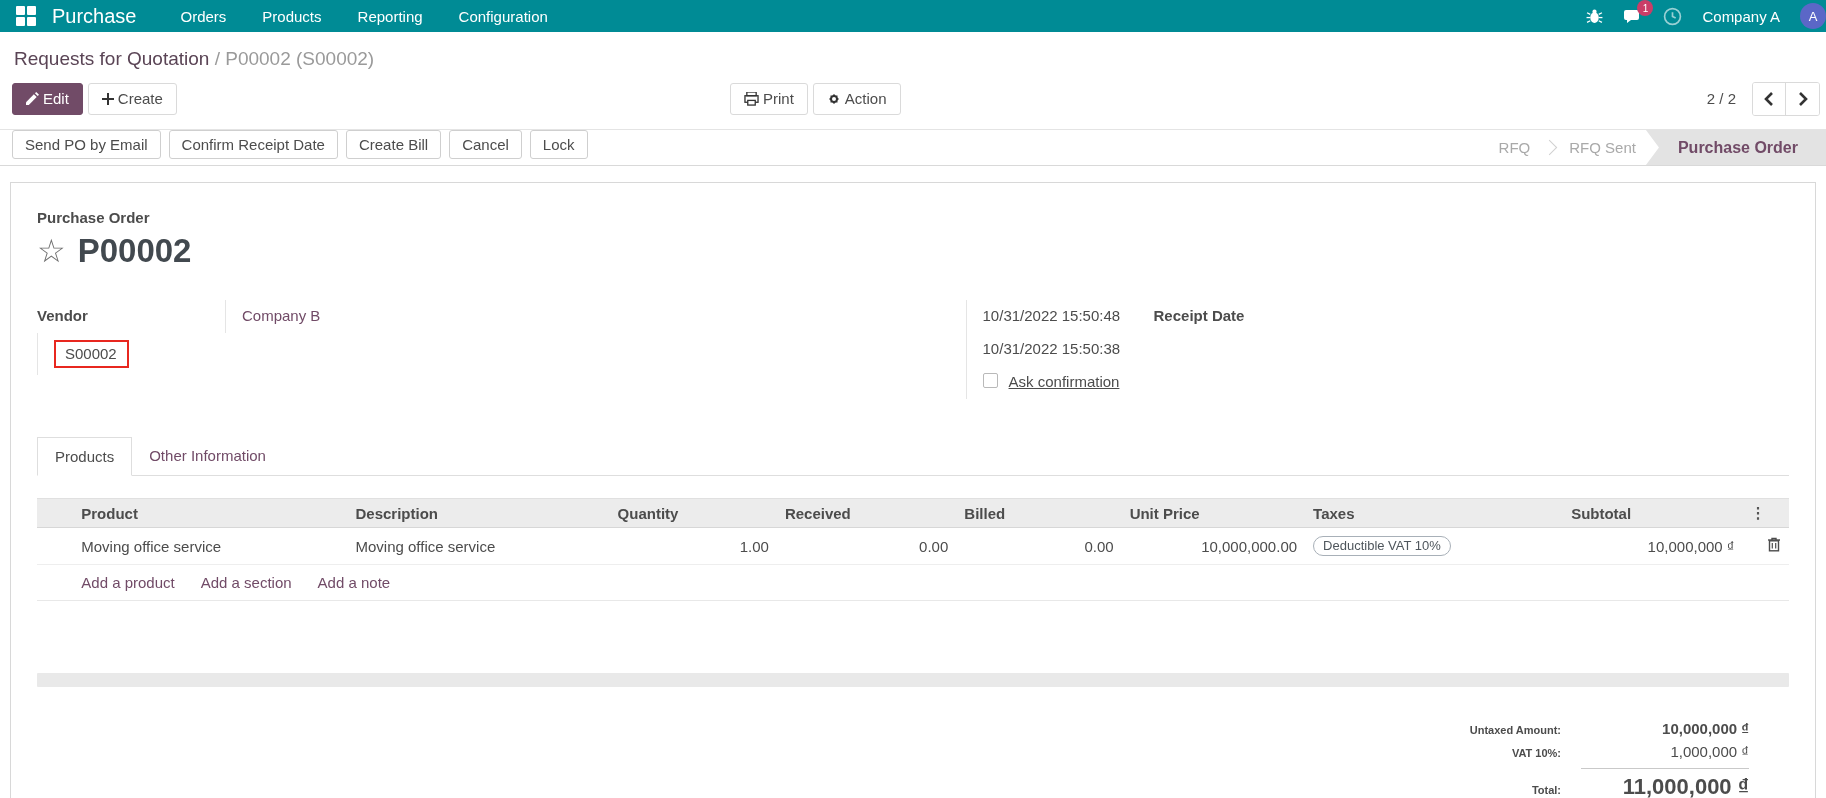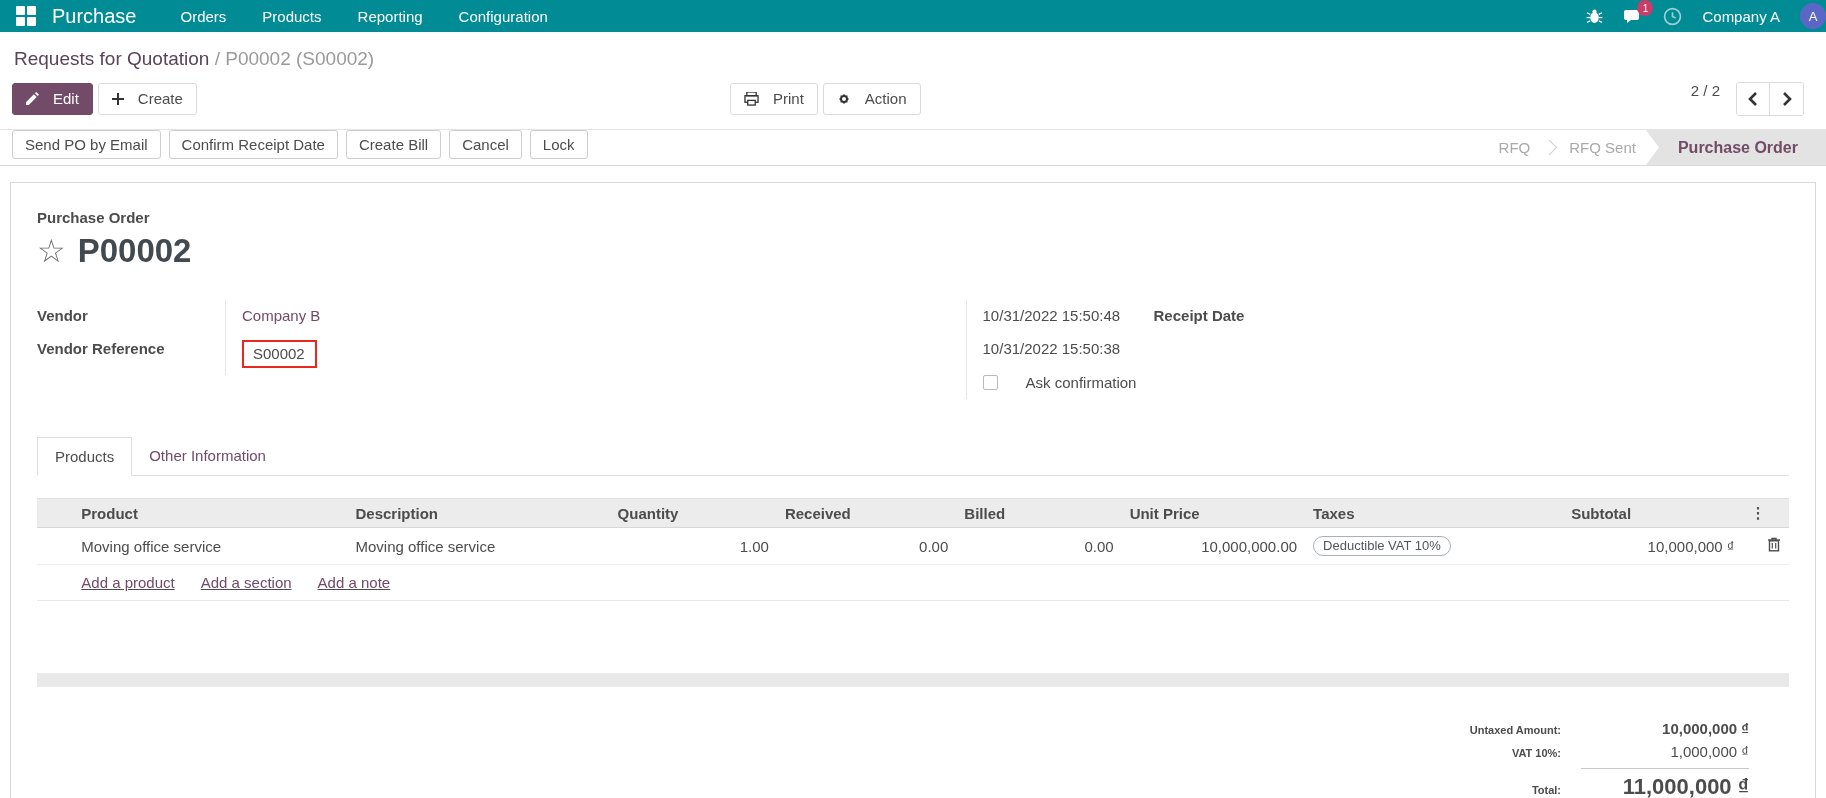--- a/index.html
+++ b/index.html
@@ -22,27 +22,27 @@
            border-radius:50%; width:16px; height:16px; font-size:10px; display:flex;
            align-items:center; justify-content:center; }
   .avatar { width:26px; height:26px; border-radius:50%; background:#5B67C7; color:#fff;
             display:flex; align-items:center; justify-content:center; font-size:13px; }
 
   
   .breadcrumb { font-size:19px; margin:16px 0 12px 14px; }
   .breadcrumb .parent { color:#5a4455; cursor:pointer; }
   .breadcrumb .muted { color:#9a9a9a; }
   .cp-row { position:relative; display:flex; align-items:center; margin:0 0 14px 12px; height:33px;}
-  .btn { display:inline-flex; align-items:center; gap:14px; font-size:15px; height:32px;
+  .btn { display:inline-flex; align-items:center; gap:4px; font-size:15px; height:32px;
          padding:0 13px; border:1px solid #dadada; background:#fff; border-radius:3px;
          color:#4c4c4c; cursor:pointer; }
   .btn-primary { background:#714B67; border-color:#714B67; color:#fff; }
   .btn + .btn { margin-left:5px; }
   .cp-center { position:absolute; left:718px; display:flex; }
-  .cp-right { position:absolute; right:22px; display:flex; align-items:flex-start; gap:16px; }
+  .cp-right { position:absolute; right:6px; display:flex; align-items:center; gap:16px; }
   .pager-text { font-size:15px; }
   .pager-btns { display:flex; border:1px solid #dadada; border-radius:3px; overflow:hidden; }
   .pager-btns .pbtn { width:33px; height:32px; display:flex; align-items:center;
                       justify-content:center; background:#fff; cursor:pointer; }
   .pager-btns .pbtn:first-child { border-right:1px solid #dadada; }
 
   
   .action-bar { height:37px; border-top:1px solid #e4e4e4; border-bottom:1px solid #d9d9d9;
                 display:flex; align-items:flex-start; justify-content:space-between; background:#fff; }
   .ab-buttons { display:flex; gap:8px; padding-left:12px; }
@@ -64,21 +64,21 @@
   .fav-star { font-size:32px; color:#6f6f6f; line-height:1; margin-right:12px; cursor:pointer; }
   .doc-number { font-size:33px; font-weight:bold; color:#42494f; }
 
   .groups { display:flex; margin-top:30px; }
   .group { display:grid; grid-template-columns:188px 1fr; width:46%; align-content:start; }
   .group.right { margin-left:7%; width:40%; }
   .g-label { font-size:15px; font-weight:bold; padding:7px 0; min-height:33px; }
   .g-value { font-size:15px; padding:7px 0 7px 16px; border-left:1px solid #e5e5e5; min-height:33px; }
   .link { color:#714B67; cursor:pointer; }
   .red-box { display:inline-block; border:2px solid #e8271f; padding:3px 10px 4px 9px; }
-  .chk-row { display:flex; align-items:center; gap:28px; }
+  .chk-row { display:flex; align-items:flex-start; gap:11px;text-decoration:underline; }
   .checkbox { width:15px; height:15px; border:1px solid #b9b9b9; border-radius:2px;
               background:#fff; cursor:pointer; }
 
   
   .tabs { display:flex; margin-top:38px; border-bottom:1px solid #dedede; }
   .tab { font-size:15px; padding:10px 17px; cursor:pointer; }
   .tab.active { border:1px solid #dedede; border-bottom:1px solid #fff; margin-bottom:-1px;
                 color:#4c4c4c; background:#fff; }
   .tab.inactive { color:#714B67; }
 
@@ -90,21 +90,21 @@
   .lines td { font-size:15px; padding:8px 8px; border-bottom:1px solid #eeeeee; }
   .num { text-align:right; }
   .col-handle { width:36px; } .col-product { width:272px; } .col-desc { width:260px; }
   .col-qty { width:166px; } .col-recv { width:178px; } .col-billed { width:164px; }
   .col-price { width:182px; } .col-taxes { width:256px; } .col-subtotal { width:178px; }
   .col-end { width:46px; }
   .tag { display:inline-block; border:1px solid #a8b0b8; border-radius:12px; padding:1px 9px 2px;
          font-size:13px; color:#4f565c; background:#fff; white-space:nowrap; }
   .opt-dots { font-size:15px; font-weight:bold; color:#555; cursor:pointer; }
   .trash { cursor:pointer; display:inline-flex; }
-  .add-row td { border-bottom:1px solid #e8e8e8; padding:9px 8px;text-decoration:underline; }
+  .add-row td { border-bottom:1px solid #e8e8e8; padding:9px 8px; }
   .add-links { display:flex; gap:26px; }
   .add-links span { color:#714B67; font-size:15px; cursor:pointer; }
 
   .hscroll { height:14px; background:#e9e9e9; margin-top:72px; border-radius:1px; }
 
   
   .totals { width:360px; margin:30px 40px 0 auto; }
   .t-row { display:flex; align-items:baseline; justify-content:flex-end; padding:3px 0; }
   .t-label { font-size:11px; font-weight:bold; text-align:right; flex:1; padding-right:20px; }
   .t-value { width:168px; text-align:right; font-size:15px; }
@@ -240,21 +240,20 @@
   <div class="doc-type">Purchase Order</div>
   <div class="title-row">
     <span class="fav-star">☆</span>
     <h1 class="doc-number">P00002</h1>
   </div>
 
   <div class="groups">
     <div class="group">
       <div class="g-label">Vendor</div>
       <div class="g-value"><span class="link">Company B</span></div>
-      <div class="g-label">Vendor Reference</div>
       <div class="g-value"><span class="red-box">S00002</span></div>
     </div>
     <div class="group right">
       <div class="g-value">10/31/2022 15:50:48</div>
       <div class="g-label">Receipt Date</div>
       <div class="g-value">10/31/2022 15:50:38</div>
       <div class="g-label"></div>
       <div class="g-value chk-row">
         <span class="checkbox"></span>
         <span>Ask confirmation</span>

